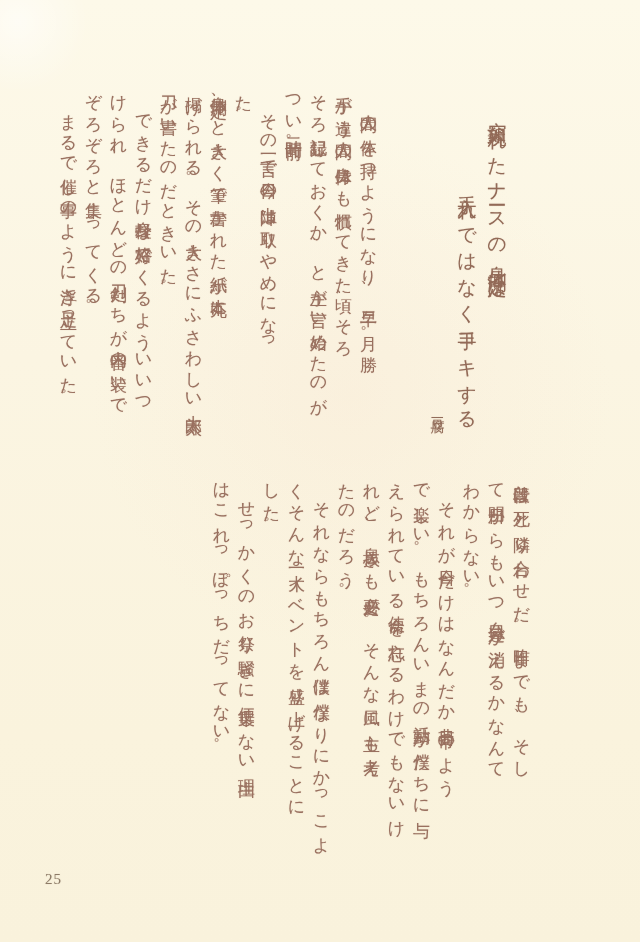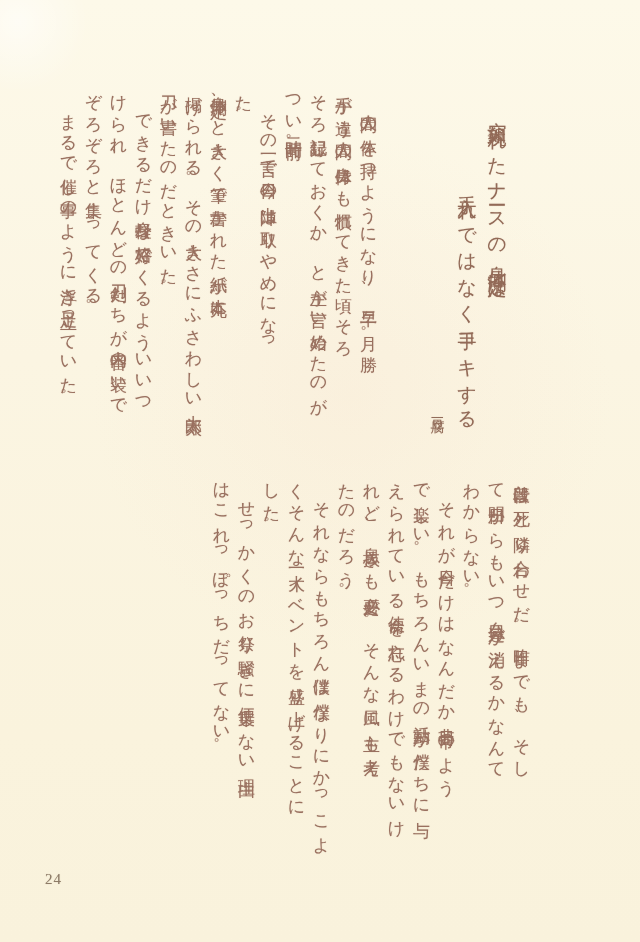--- a/index.html
+++ b/index.html
@@ -127,15 +127,15 @@
     <span class="col">えられている使命を忘れるわけでもないけ</span>
     <span class="col">れど、息抜きも必要だ。そんな風に主も考え</span>
     <span class="col">たのだろう。</span>
     <span class="col indent">それならもちろん僕は僕なりにかっこよ</span>
     <span class="col">くそんな一大イベントを盛り上げることに</span>
     <span class="col">した。</span>
     <span class="col indent">せっかくのお祭り騒ぎに便乗しない理由</span>
     <span class="col">はこれっぽっちだってない。</span>
   </div>
 
-  <div class="page-number">24</div>
+  <div class="page-number">25</div>
 
 </div>
 
 </body></html>

